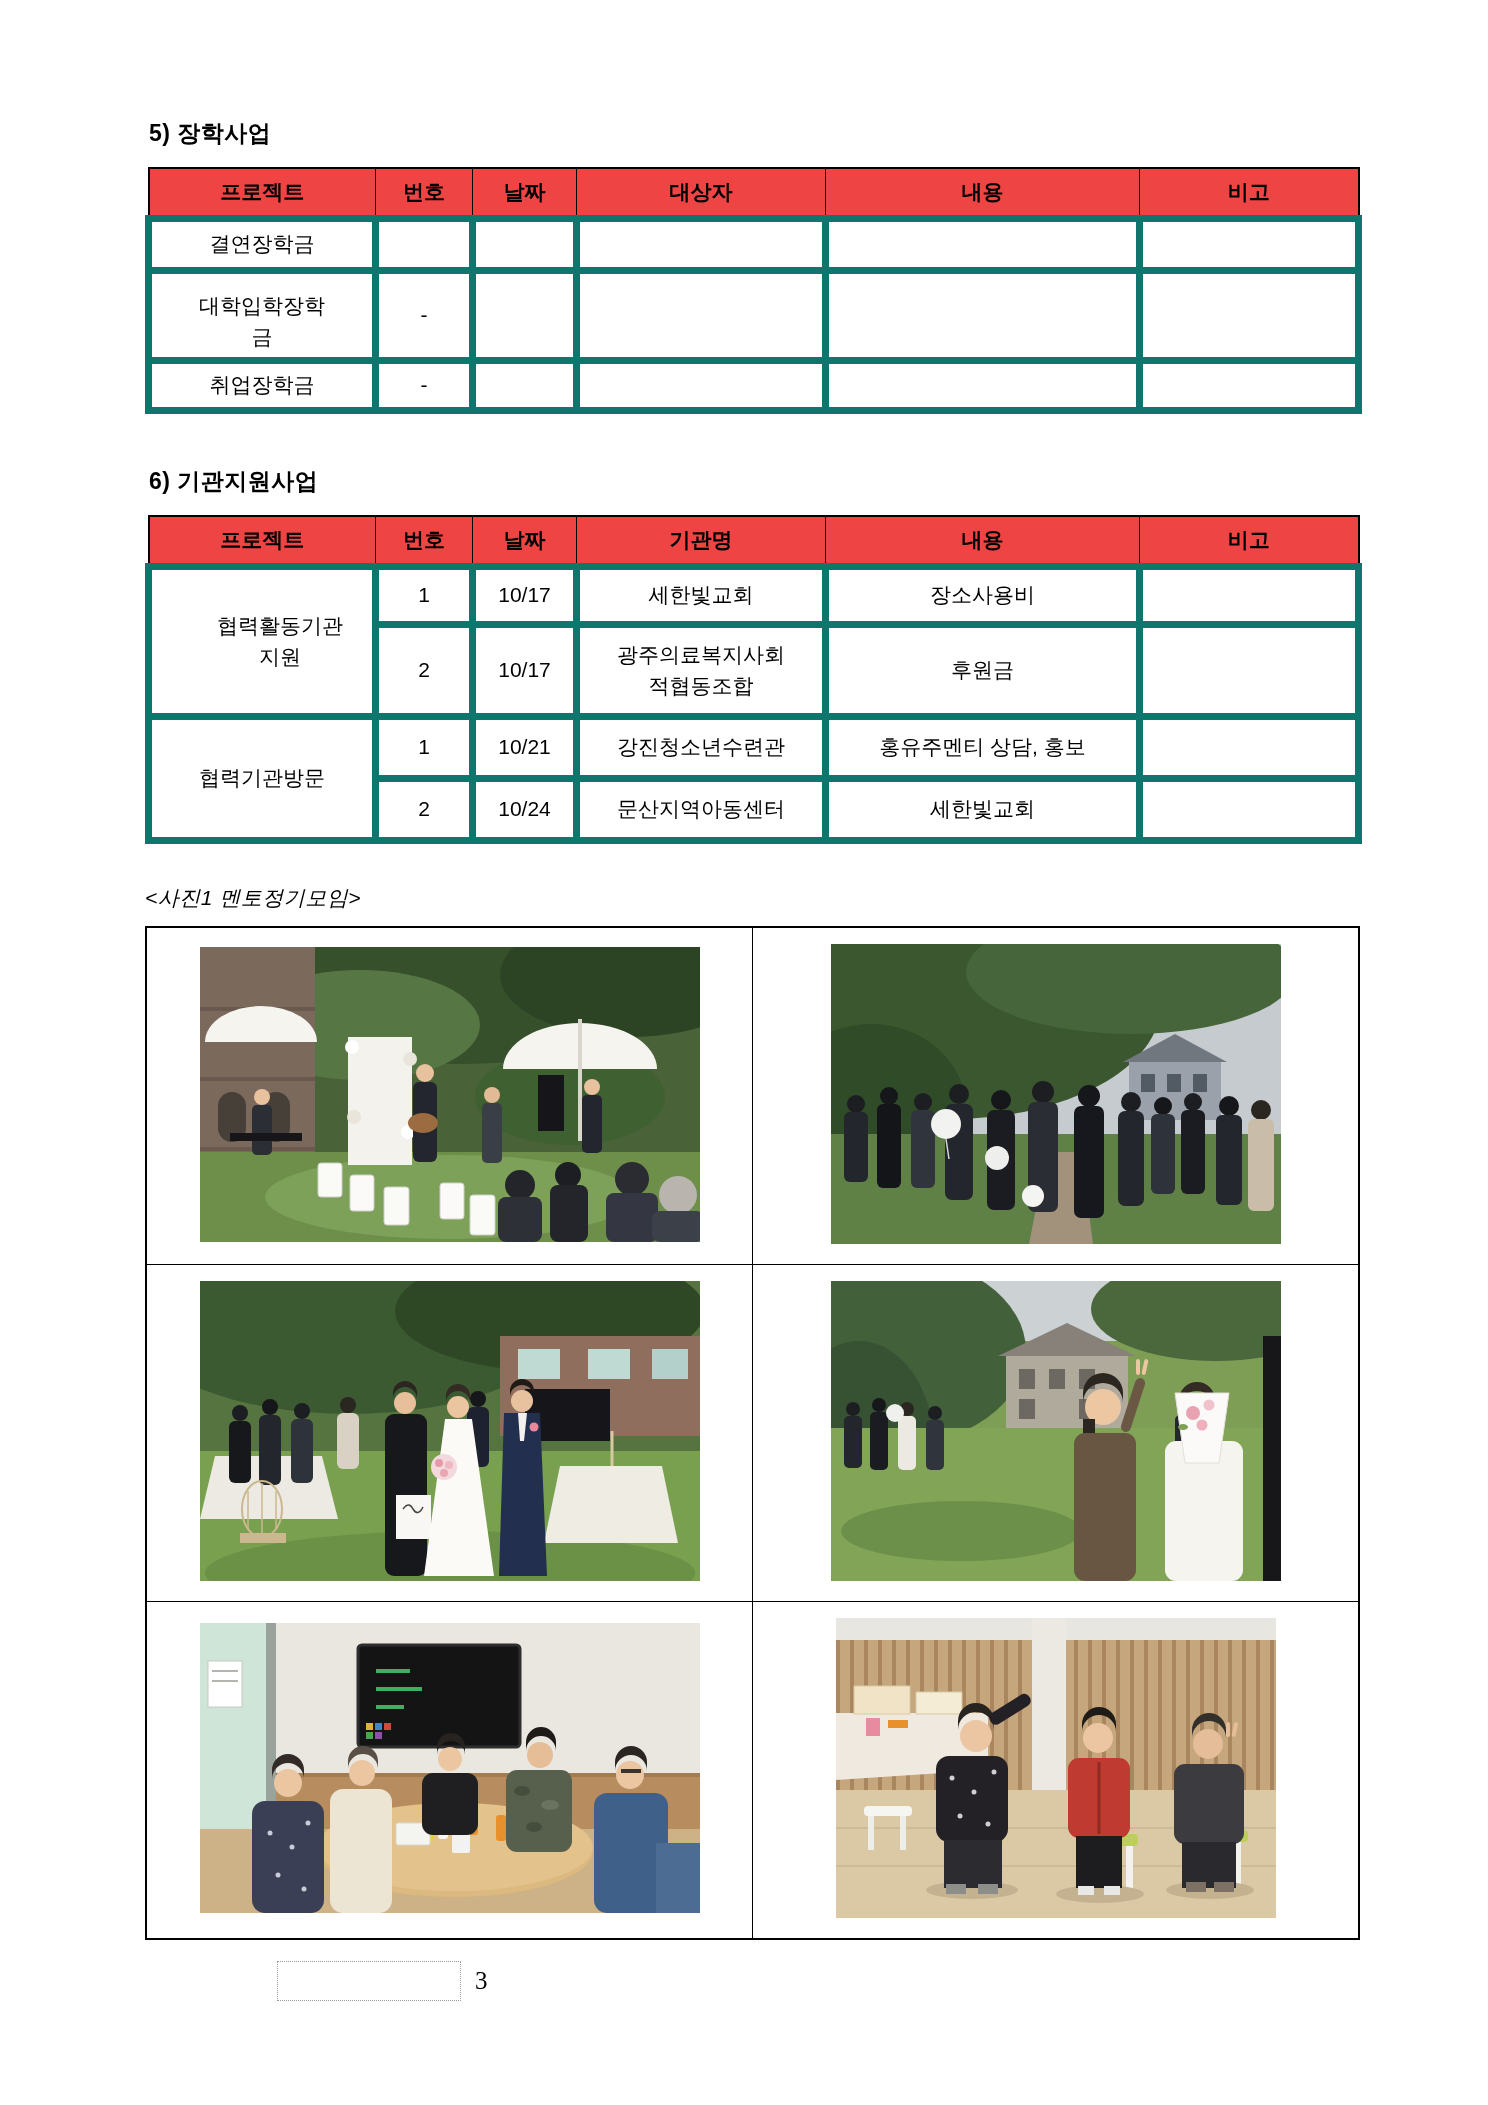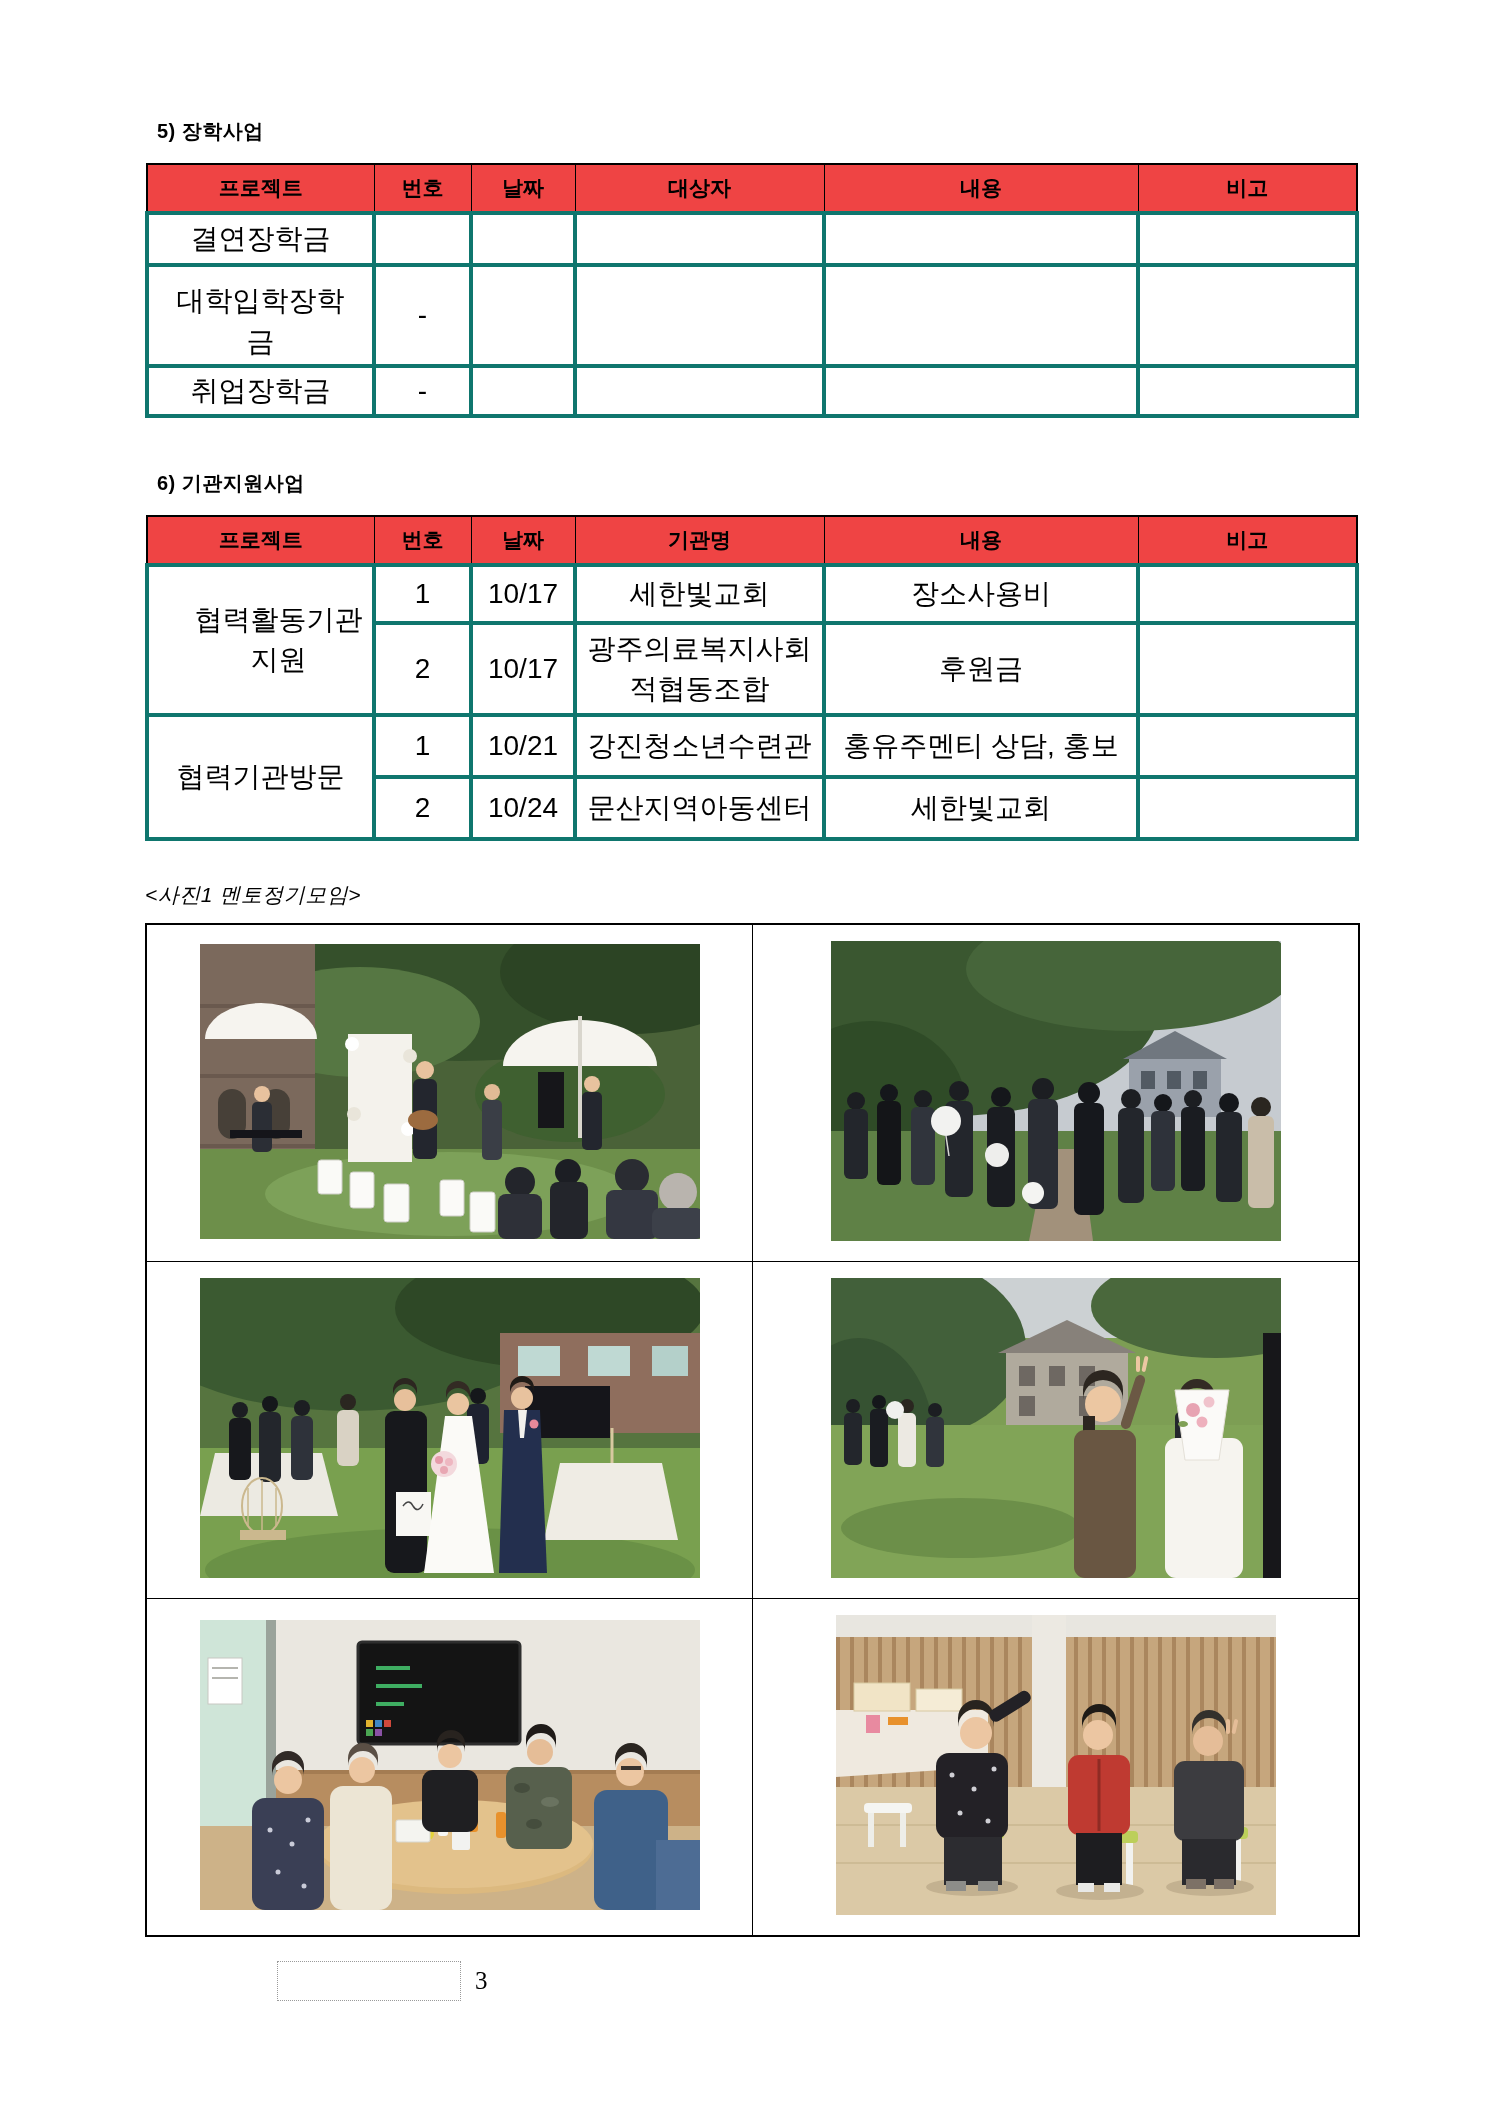--- a/index.html
+++ b/index.html
@@ -3,33 +3,33 @@
 <meta charset="utf-8">
 <style>
   html,body{margin:0;padding:0;background:#ffffff;}
   body{
     width:1488px;height:2105px;position:relative;
     font-family:"Liberation Sans","DejaVu Sans",sans-serif;
     color:#000;
   }
   .content{padding:118px 133px 0 145px;}
   .sec-heading{
-    font-size:20px;font-weight:700;letter-spacing:.5px;margin:0 0 18px 12px;
+    font-size:23px;font-weight:700;letter-spacing:.5px;margin:0 0 18px 4px;
   }
   
   table.doc-table{
     border-collapse:collapse;table-layout:fixed;width:1210px;
     border:2px solid #000;
   }
   table.doc-table th{
     background:#ef4444;border:1px solid #000;border-bottom:3px double #000;
     font-size:21px;font-weight:700;height:46px;padding:0;
   }
   table.doc-table td{
-    border:4px solid #0f766e;font-size:28px;text-align:center;
+    border:7px solid #0f766e;font-size:21px;text-align:center;
     vertical-align:middle;padding:2px 8px;line-height:1.45;
   }
   .col-project{width:227px;}
   .col-no{width:97px;}
   .col-date{width:104px;}
   .col-target{width:249px;}
   .col-content{width:314px;}
   .col-note{width:219px;}
   .wrap-6{display:inline-block;max-width:6.4em;word-break:break-all;margin-top:12px;}
   .wrap-65{display:inline-block;max-width:6.6em;word-break:keep-all;margin-left:36px;}

